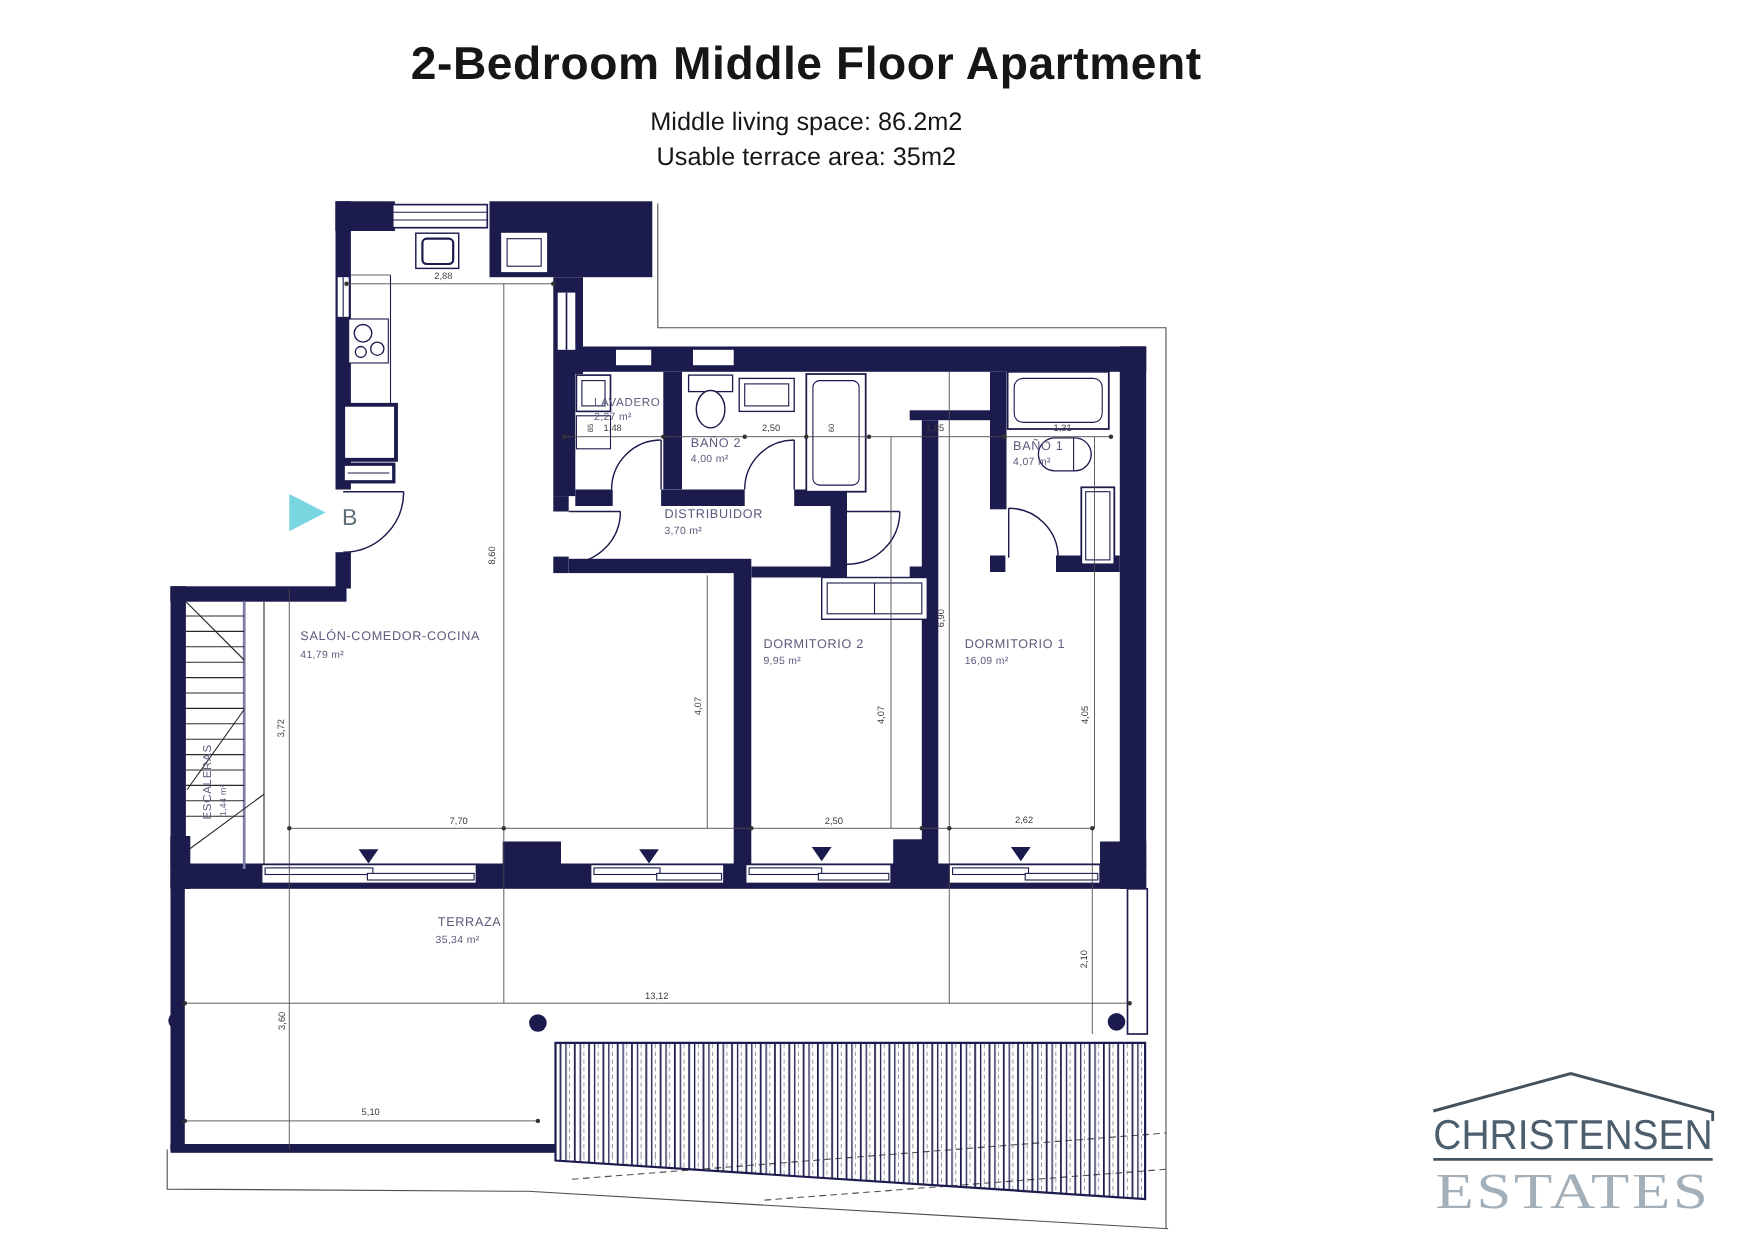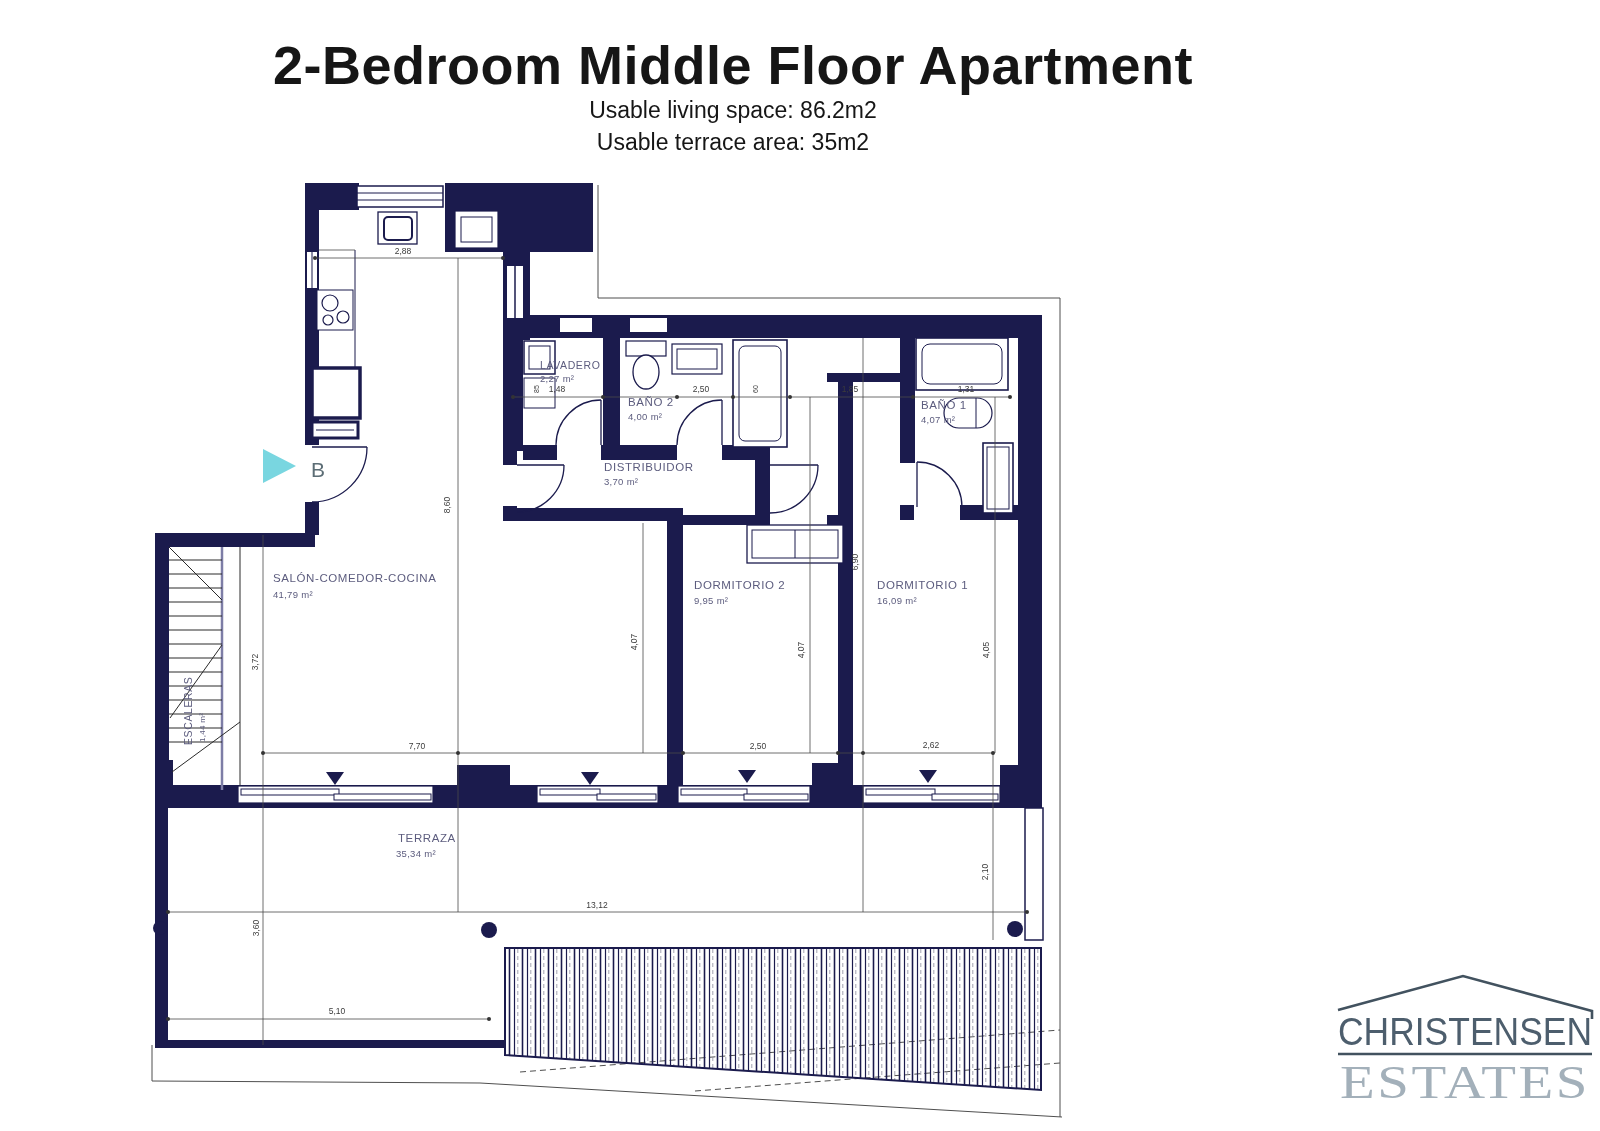--- a/index.html
+++ b/index.html
@@ -1,41 +1,41 @@
 <!DOCTYPE html>
 <html><head>
 <meta charset="utf-8">
 <style>
   html,body{margin:0;padding:0;background:#ffffff;}
   .canvas{position:relative;width:1600px;height:1131px;background:#fff;overflow:hidden;
           font-family:"Liberation Sans",sans-serif;}
   .hdr-title{position:absolute;top:34px;left:0;width:1466px;text-align:center;
-             font-size:54px;font-weight:700;color:#161616;letter-spacing:.5px;}
+             font-size:42px;font-weight:700;color:#161616;letter-spacing:.5px;}
   .hdr-sub{position:absolute;left:0;width:1466px;text-align:center;color:#161616;font-size:23px;}
   .sub1{top:97px;} .sub2{top:129px;text-align:center;}
   svg text{font-family:"Liberation Sans",sans-serif;}
   .w{fill:#1b1b4d;}
   .wht{fill:#ffffff;}
   .fx{fill:#ffffff;stroke:#1b1b4d;}
   .ln{stroke:#1b1b4d;fill:none;}
   .dim{stroke:#4a4a4a;stroke-width:0.8;fill:none;}
   .thin{stroke:#4f4f4f;stroke-width:1;fill:none;}
   .rl{font-size:11.5px;fill:#5c5c7e;letter-spacing:.6px;}
   .ra{font-size:9.5px;fill:#5c5c7e;letter-spacing:.3px;}
   .dl{font-size:8.5px;fill:#3c3c3c;}
   .dls{font-size:7px;fill:#3c3c3c;}
-  .logo-wrap{position:absolute;left:1295px;top:966px;width:270px;height:145px;margin-left:35px;}
+  .logo-wrap{position:absolute;left:1295px;top:966px;width:270px;height:145px;}
 </style>
 </head>
 <body>
 
 <div class="canvas">
 
   <div class="hdr-title">2-Bedroom Middle Floor Apartment</div>
-  <div class="hdr-sub sub1">Usable living space: 86.2m2</div>
+  <div class="hdr-sub sub1">Middle living space: 86.2m2</div>
   <div class="hdr-sub sub2">Usable terrace area: 35m2</div>
 
   <svg width="1600" height="1131" viewBox="0 0 1600 1131" style="position:absolute;left:0;top:0;">
     <defs>
       <pattern id="slatpat" patternUnits="userSpaceOnUse" width="13" height="150">
         <line x1="2.5" y1="0" x2="2.5" y2="150" stroke="#1b1b4d" stroke-width="1.6"></line>
         <line x1="7.5" y1="0" x2="7.5" y2="150" stroke="#1b1b4d" stroke-width="1.2"></line>
         <line x1="10.8" y1="0" x2="10.8" y2="150" stroke="#8a8a9a" stroke-width="0.8" stroke-dasharray="4 3"></line>
       </pattern>
     </defs>

